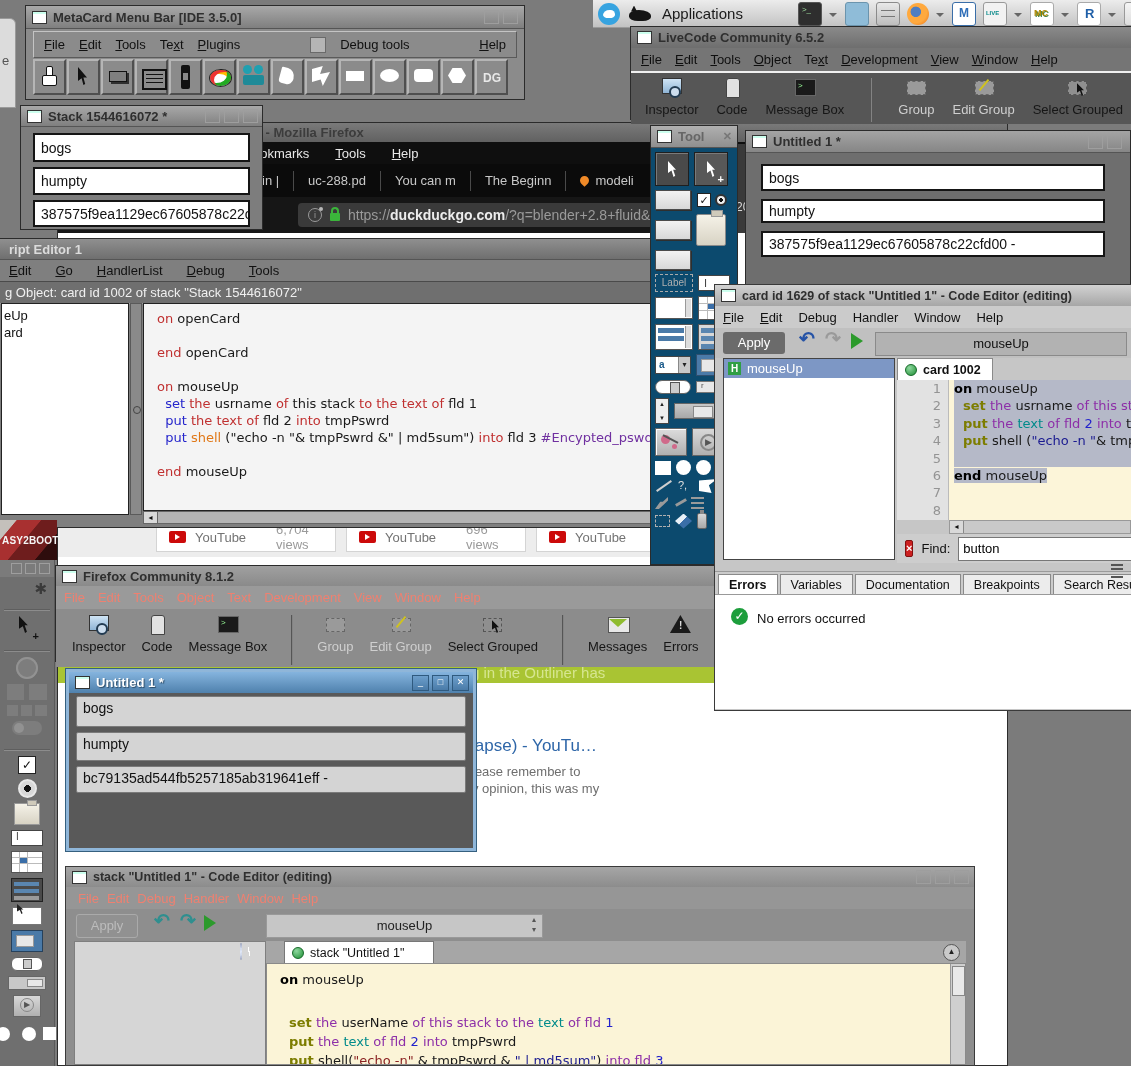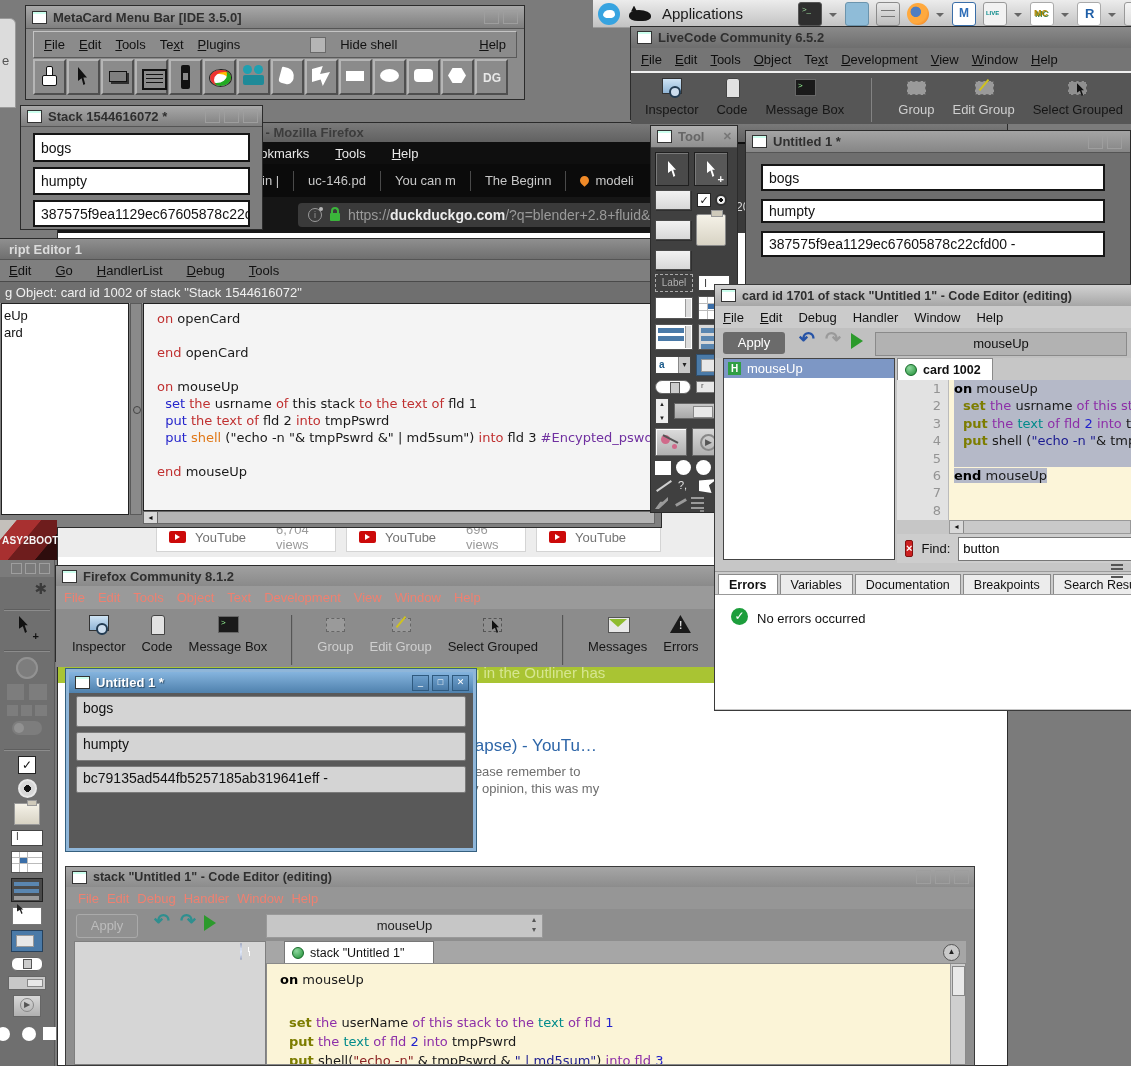--- a/index.html
+++ b/index.html
@@ -236,21 +236,21 @@
       <span class="abs" style="left:196px;top:2px;font-weight:bold;color:#3c3c3c">o - Mozilla Firefox</span>
     </div>
     <div class="abs menurow" style="left:0;top:19px;right:0;height:22px;background:#0f0f0f;color:#e8e8e8;gap:26px;padding-left:195px">
         <span class="mitem">ookmarks</span>
         <span class="mitem"><u>T</u>ools</span>
         <span class="mitem"><u>H</u>elp</span>
       </div>
     <div class="abs menurow" style="left:0;top:41px;right:0;height:33px;background:#0b0b0b;padding-left:190px">
         <span class="fftab">in |</span>
         <div class="ffsep"></div>
-        <span class="fftab">uc-146.pd</span>
+        <span class="fftab">uc-288.pd</span>
         <div class="ffsep"></div>
         <span class="fftab">You can m</span>
         <div class="ffsep"></div>
         <span class="fftab">The Beginn</span>
         <div class="ffsep"></div>
         <span class="fftab"><span class="pin"></span>modeli</span>
       </div>
     <div class="abs" style="left:0;top:74px;right:0;height:36px;background:#161616">
       <div class="abs" style="left:240px;top:6px;width:600px;height:24px;background:#3a3a3a;border-radius:4px;display:flex;align-items:center;gap:8px;padding-left:10px">
         <span class="shieldic">i</span>
@@ -327,21 +327,21 @@
     </div>
     <div class="abs menurow" style="left:7px;top:25px;right:7px;height:25px;border:1px solid;border-color:#c4c4c4 #5a5a5a #5a5a5a #c4c4c4;gap:14px;padding-left:10px">
       <span class="menurow" style="gap:14px">
           <span class="mitem"><u>F</u>ile</span>
           <span class="mitem"><u>E</u>dit</span>
           <span class="mitem"><u>T</u>ools</span>
           <span class="mitem">Te<u>x</u>t</span>
           <span class="mitem"><u>P</u>lugins</span>
         </span>
       <span style="width:14px;height:14px;background:#b5b5b5;border:1px solid #6a6a6a;margin-left:56px"></span>
-      <span>Hide shell</span>
+      <span>Debug tools</span>
       <span class="menurow" style="margin-left:auto;margin-right:10px">
           <span class="mitem"><u>H</u>elp</span>
         </span>
     </div>
     <div class="abs" style="left:7px;top:53px;display:flex;gap:1px">
         <div class="mcbtn">
           <span class="mci mc-hand"></span>
         </div>
         <div class="mcbtn">
           <span class="mci mc-pointer"></span>
@@ -478,21 +478,21 @@
           <span class="tic ic-edit-group-icon"></span>
           <div class="tlabel">Edit Group</div>
         </div>
         <div class="tbtn">
           <span class="tic ic-select-grouped-icon"></span>
           <div class="tlabel">Select Grouped</div>
         </div>
       </div>
   </div>
 
-  <div class="win" style="left:650px;top:125px;width:88px;height:388px;background:#404040">
+  <div class="win" style="left:650px;top:125px;width:88px;height:440px;background:#0c4a6e">
     <div class="tbar" style="height:21px;background:linear-gradient(#b0b0b0,#8f8f8f)">
       <span class="winicon"></span>
       <span class="ttl" style="color:#666">Tool</span>
       <span style="margin-left:auto;margin-right:5px;color:#777;font-weight:bold;font-size:11px">✕</span>
     </div>
     <div class="abs" style="left:0;top:22px;right:0;bottom:0;overflow:hidden">
         <div class="palrow">
           <span class="pal pal-cursor-dark"></span>
           <span class="pal pal-cursor-move"></span>
         </div>
@@ -628,21 +628,21 @@
         <div class="tbtn">
           <span class="tic ic-none"></span>
           <div class="tlabel">S</div>
         </div>
       </div>
   </div>
 
   <div class="win" style="left:714px;top:284px;width:418px;height:427px;background:#c6c6c6;border-color:#3a3a3a">
     <div class="tbar" style="height:21px;background:linear-gradient(#d2d2d2,#a6a6a6)">
       <span class="winicon"></span>
-      <span class="ttl" style="font-size:12.5px">card id 1701 of stack "Untitled 1" - Code Editor (editing)</span>
+      <span class="ttl" style="font-size:12.5px">card id 1629 of stack "Untitled 1" - Code Editor (editing)</span>
     </div>
     <div class="abs menurow" style="left:0;top:21px;right:0;height:22px;background:#cbcbcb;gap:16px;padding-left:8px">
         <span class="mitem"><u>F</u>ile</span>
         <span class="mitem"><u>E</u>dit</span>
         <span class="mitem">Debug</span>
         <span class="mitem">Handler</span>
         <span class="mitem">Window</span>
         <span class="mitem">Help</span>
       </div>
     <div class="abs" style="left:0;top:43px;right:0;height:30px;background:#c0c0c0">

